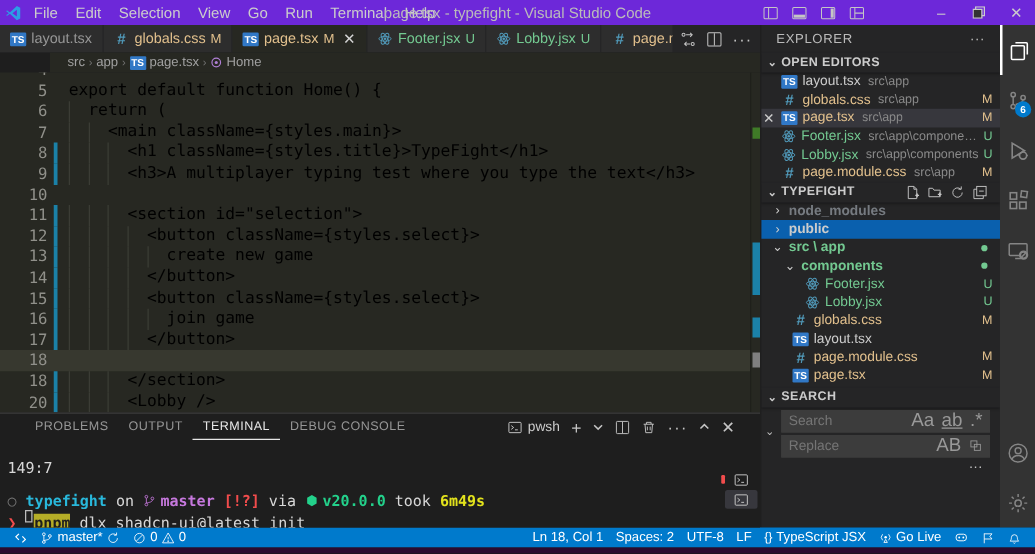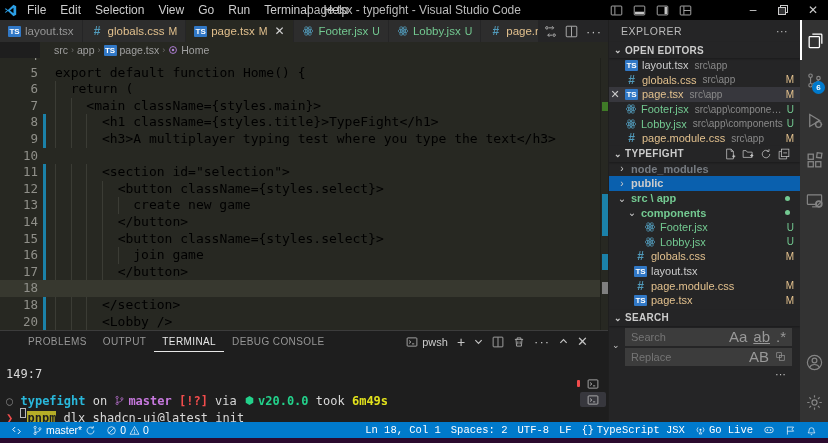--- a/index.html
+++ b/index.html
@@ -1,21 +1,21 @@
 <!DOCTYPE html>
 <html><head>
 <meta charset="utf-8">
 <style>
   * { margin:0; padding:0; box-sizing:border-box; }
   html,body { background:#111; }
   body { font-family:"Liberation Sans", sans-serif; }
   .window { position:relative; width:828px; height:443px; overflow:hidden; background:#1e1e1e; display:flex; flex-direction:column; }
 
   
-  .titlebar { height:20px; background:#000000; display:flex; align-items:center; color:#cccccc; font-size:12px; flex:0 0 auto; position:relative; }
+  .titlebar { height:20px; background:#6d28d9; display:flex; align-items:center; color:#cccccc; font-size:12px; flex:0 0 auto; position:relative; }
   .tb-logo { width:20px; display:flex; justify-content:center; align-items:center; }
   .menu-item { padding:0 7px; height:20px; line-height:20px; cursor:default; }
   .tb-title { position:absolute; left:50%; transform:translateX(-50%); color:#bbbbbb; font-size:12px; white-space:nowrap; }
   .tb-right { margin-left:auto; display:flex; align-items:center; height:20px; }
   .tb-layouts { display:flex; gap:10px; margin-right:46px; color:#c5c5c5; align-items:center; }
   .tb-winbtn { width:30px; height:20px; display:flex; align-items:center; justify-content:center; color:#cccccc; font-size:12px; }
 
   
   .body { flex:1 1 auto; display:flex; min-height:0; }
   .editor-col { width:608px; display:flex; flex-direction:column; min-width:0; }
@@ -97,21 +97,21 @@
   .activitybar { width:28px; background:#333333; display:flex; flex-direction:column; align-items:center; flex:0 0 auto; }
   .ab-item { width:28px; height:40px; display:flex; align-items:center; justify-content:center; color:#858585; position:relative; cursor:pointer; }
   .ab-item.active { color:#ffffff; border-left:2px solid #ffffff; }
   .ab-badge { position:absolute; right:3px; bottom:6px; background:#007acc; color:#fff; font-size:8px; min-width:13px; height:13px; border-radius:7px; display:flex; align-items:center; justify-content:center; font-weight:bold; }
   .ab-spacer { flex:1; }
 
   
   .statusbar { height:16px; background:#007acc; color:#ffffff; display:flex; align-items:center; font-size:10.5px; padding:0 6px; flex:0 0 auto; }
   .sb-item { display:flex; align-items:center; gap:3px; padding:0 5px; height:16px; cursor:pointer; white-space:nowrap; }
   .sb-left { display:flex; align-items:center; }
-  .sb-right { margin-left:auto; display:flex; align-items:center;font-family:Liberation Mono, monospace; }
+  .sb-right { margin-left:auto; display:flex; align-items:center; }
   .bottom-strip { height:5px; background:#2b0a2e; flex:0 0 auto; }
 
   svg { display:block; }
 </style>
 </head>
 <body>
 
 <div class="window">
 
   <div class="titlebar">

